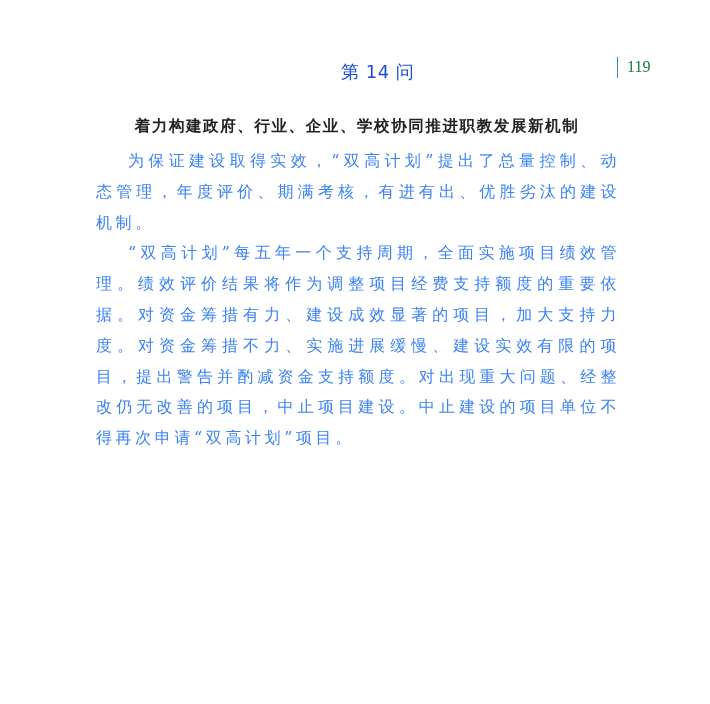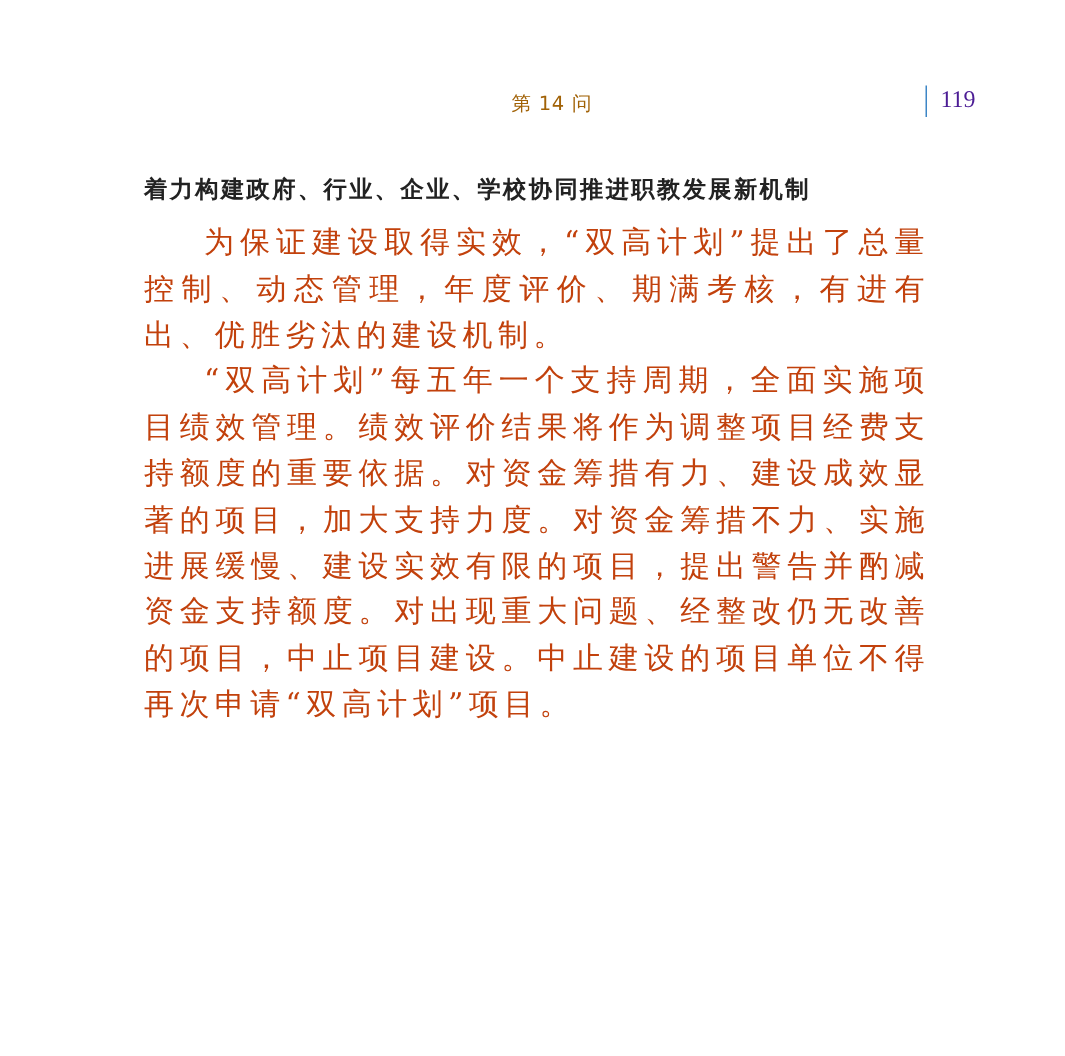--- a/index.html
+++ b/index.html
@@ -5,43 +5,43 @@
   html, body { margin: 0; padding: 0; }
   body {
     width: 710px; height: 704px; background: #ffffff; position: relative; overflow: hidden;
     font-family: "DejaVu Serif", "Liberation Serif", serif; color: #2a2a2a;
   }
   .header {
     position: absolute; top: 58px; left: 0; width: 710px; height: 22px;
   }
   .hdr-chapter {
     position: absolute; left: 341px; top: 2px; font-family: "DejaVu Sans", "Liberation Sans", sans-serif;
-    font-size: 13px; color: #a16207; letter-spacing: 0.5px; white-space: nowrap;
+    font-size: 18px; color: #1d4ed8; letter-spacing: 0.5px; white-space: nowrap;
   }
   .hdr-title {
     position: absolute; left: 394px; top: 2px; font-family: "DejaVu Sans", "Liberation Sans", sans-serif;
     font-size: 12.5px; color: #444; white-space: nowrap; letter-spacing: 0.3px;
   }
   .hdr-divider {
     position: absolute; left: 617px; top: -1px; width: 1px; height: 21px; background: #3d86c6;
   }
   .hdr-page {
-    position: absolute; left: 627px; top: 0px; font-family: "Liberation Serif", serif; font-size: 16px; color: #4c1d95;
+    position: absolute; left: 627px; top: 0px; font-family: "Liberation Serif", serif; font-size: 16px; color: #15803d;
   }
   .section-title {
-    position: absolute; top: 116px; left: 96px; width: 522px; 
+    position: absolute; top: 116px; left: 96px; width: 522px; text-align: center;
     font-family: "DejaVu Sans", "Liberation Sans", sans-serif; font-weight: bold; font-size: 15.5px;
     color: #222; letter-spacing: 1.6px; white-space: nowrap;
   }
   .body {
     position: absolute; top: 146px; left: 96px; width: 524px;
   }
   .para {
-    margin: 0; font-size: 20px; line-height: 30.8px; text-indent: 2em;
-    letter-spacing: 3.6px; text-align: justify; color: #c2410c;
+    margin: 0; font-size: 16px; line-height: 30.8px; text-indent: 2em;
+    letter-spacing: 3.6px; text-align: justify; color: #3b82f6;
   }
 </style>
 </head>
 <body>
 
 <div class="header">
   <span class="hdr-chapter">第 14 问</span>
   <span class="hdr-divider"></span>
   <span class="hdr-page">119</span>
 </div>

